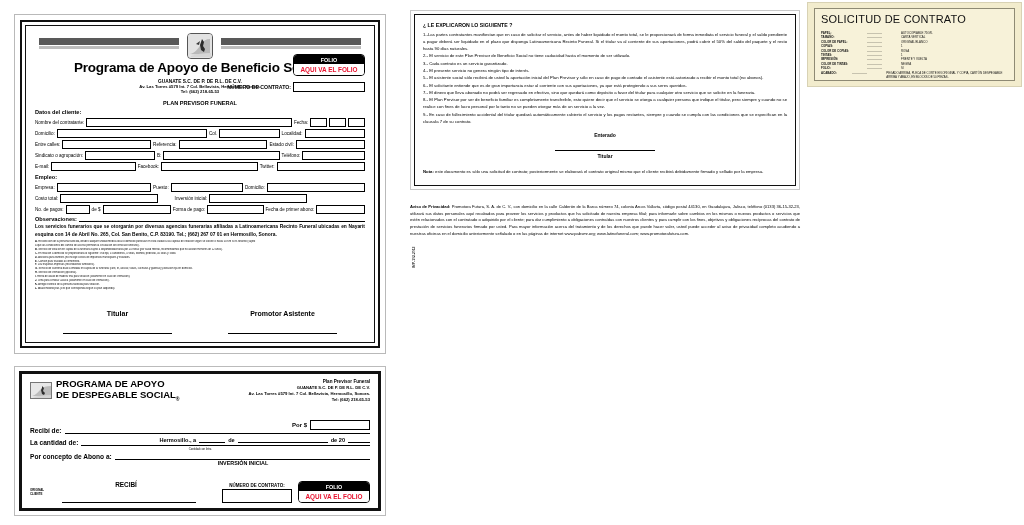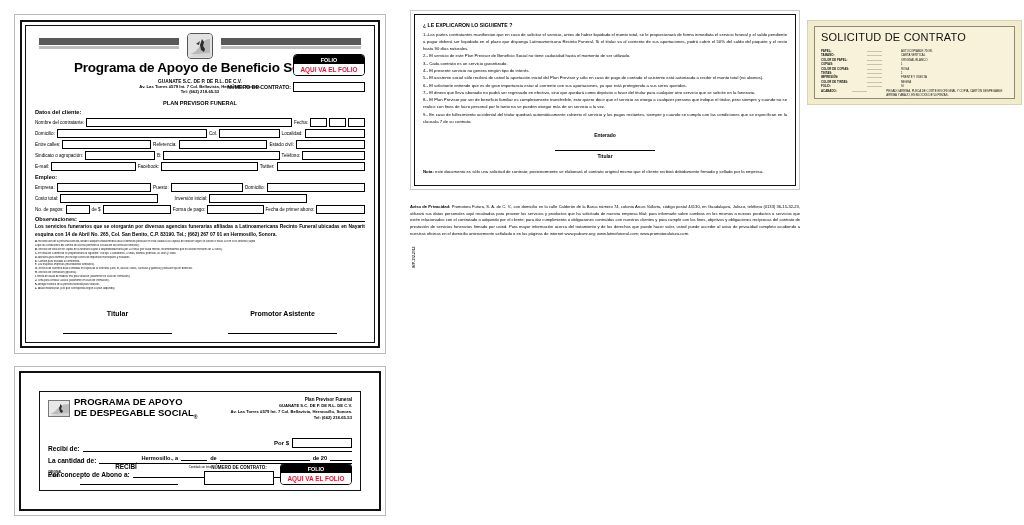--- a/index.html
+++ b/index.html
@@ -141,21 +141,21 @@
   .aviso b { font-weight:bold; }
   .vcode {
     position:absolute; left:2px; top:258px;
     font-size:3.4px; font-weight:bold; color:#333;
     transform:rotate(-90deg); transform-origin:left top;
     white-space:nowrap;
   }
 
   
   #panel-spec {
-    left:807px; top:20px; width:215px; height:85px;
+    left:807px; top:2px; width:215px; height:85px;
     background:#f2eccd; border:1px solid #d8d2b4;
   }
   #spec-in {
     margin:5px 6px; border:1px solid #8e8a74; background:#f7f2d9;
     height:calc(100% - 10px); padding:4px 6px;
   }
   .spec-title { font-size:11px; letter-spacing:0.2px; color:#111; }
   .spec-list { margin-top:6px; }
   .spec-row { display:flex; font-size:2.9px; line-height:1.52; color:#111; }
   .spec-k { font-weight:bold; white-space:nowrap; }
@@ -165,21 +165,21 @@
   }
   .spec-v { white-space:normal; }
   .spec-row .spec-k { width:46px; }
   .spec-row .spec-dots { width:34px; }
 
   
   #panel-receipt {
     left:14px; top:366px; width:372px; height:150px;
     border:1px solid #bbb; background:#fff; padding:4px;
   }
-  #receipt-in { width:100%; height:100%; border:2px solid #111; padding:18px; }
+  #receipt-in { width:100%; height:100%; border:2px solid #111; padding:0; }
   #receipt-in2 { width:100%; height:100%; border:1px solid #111; padding:5px 8px; position:relative; }
 
   .r-logo {
     width:22px; height:17px; border:1px solid #777;
     background:linear-gradient(150deg,#ededed,#c6c6c6);
     display:inline-block; vertical-align:middle; overflow:hidden;
   }
   .r-brand { font-size:9.5px; font-weight:bold; line-height:1.12; }
   .r-brand sup { font-size:5px; vertical-align:sub; }
   .r-right { text-align:right; font-size:4.2px; font-weight:bold; line-height:1.4; }

